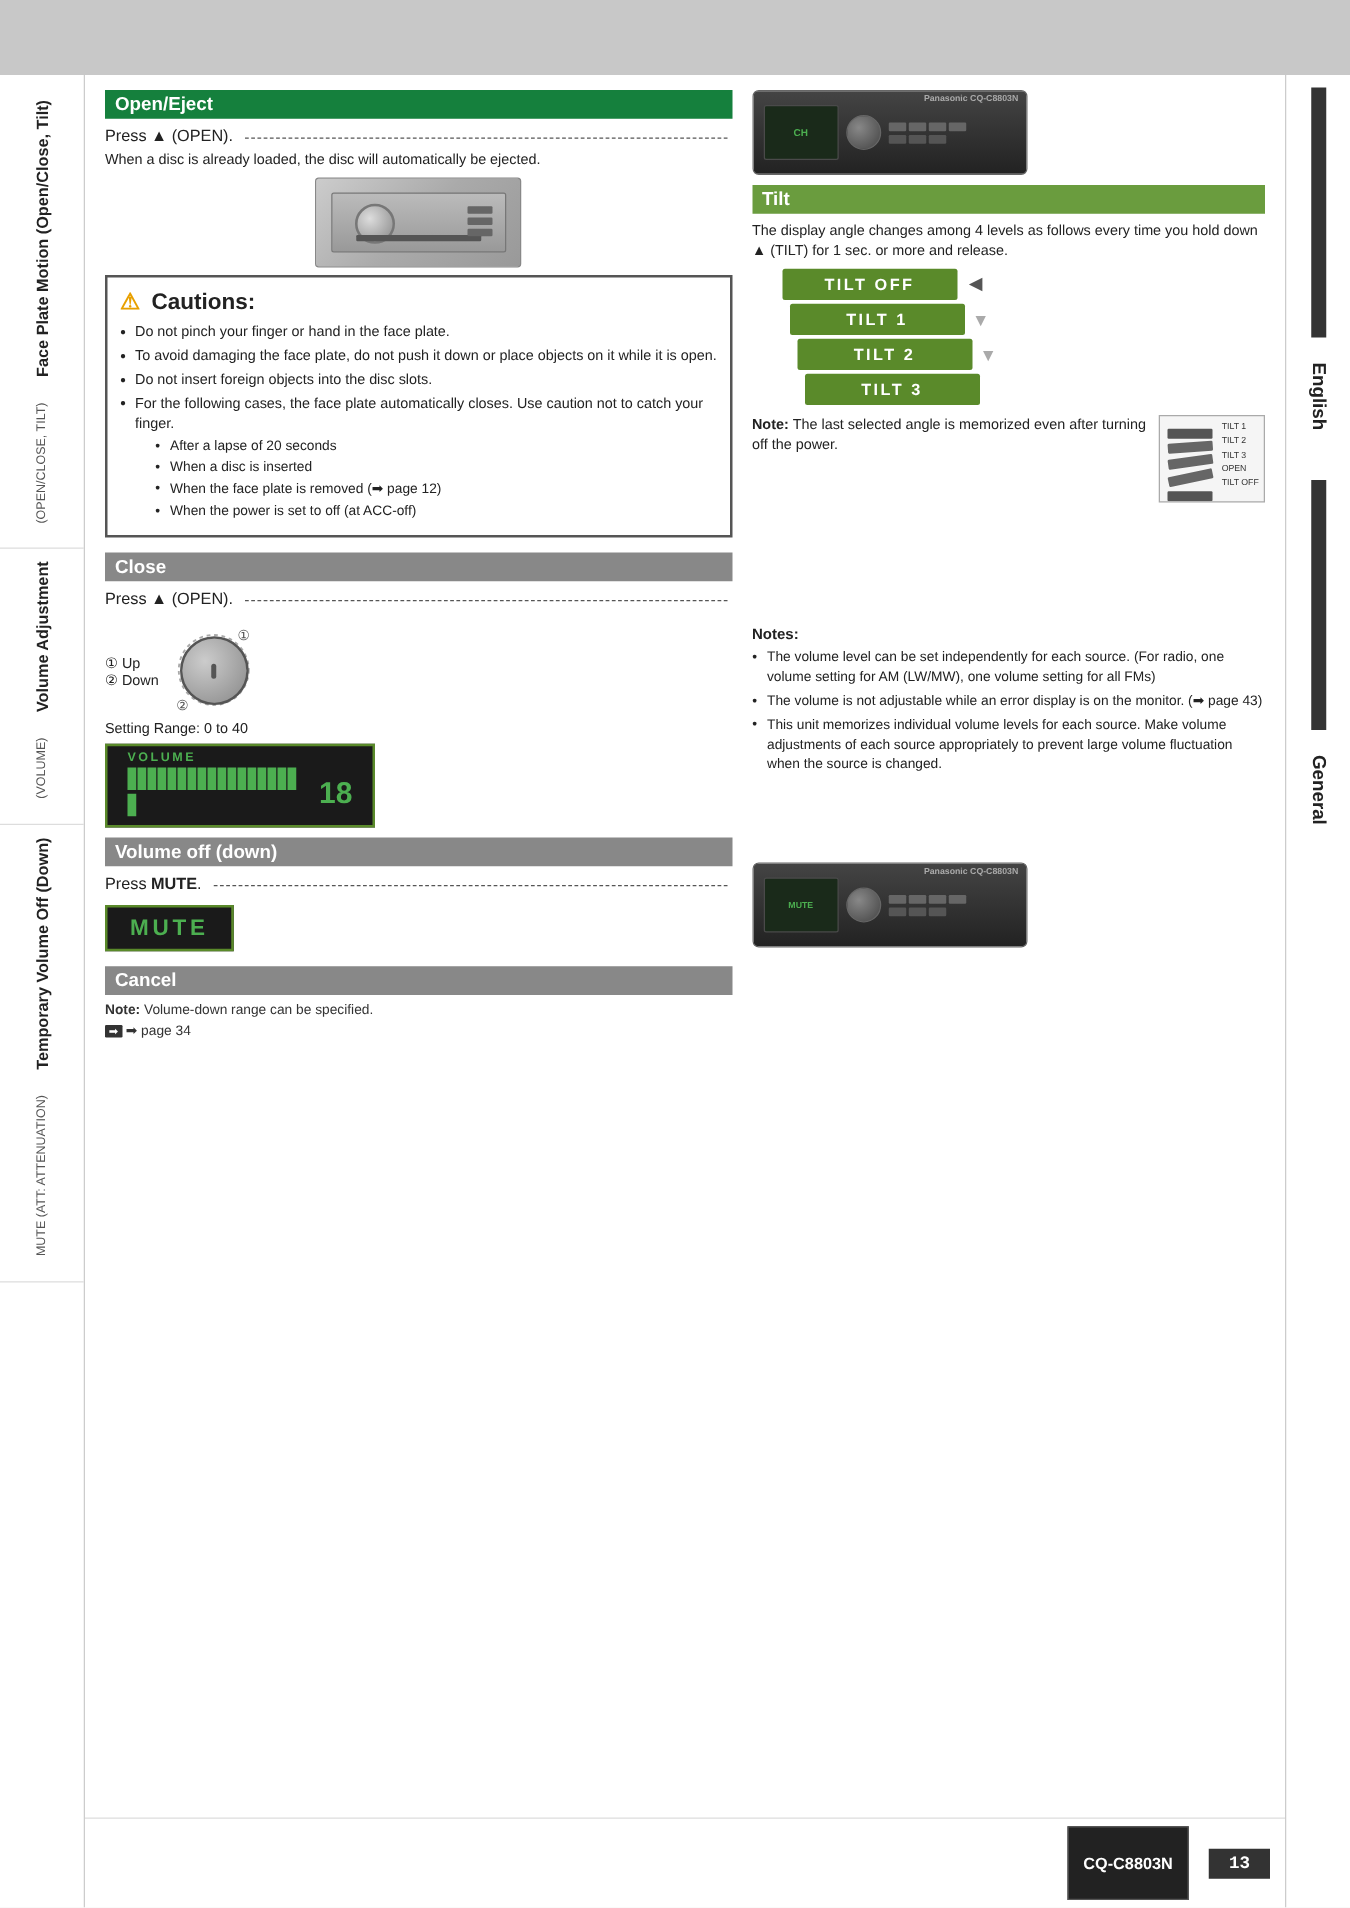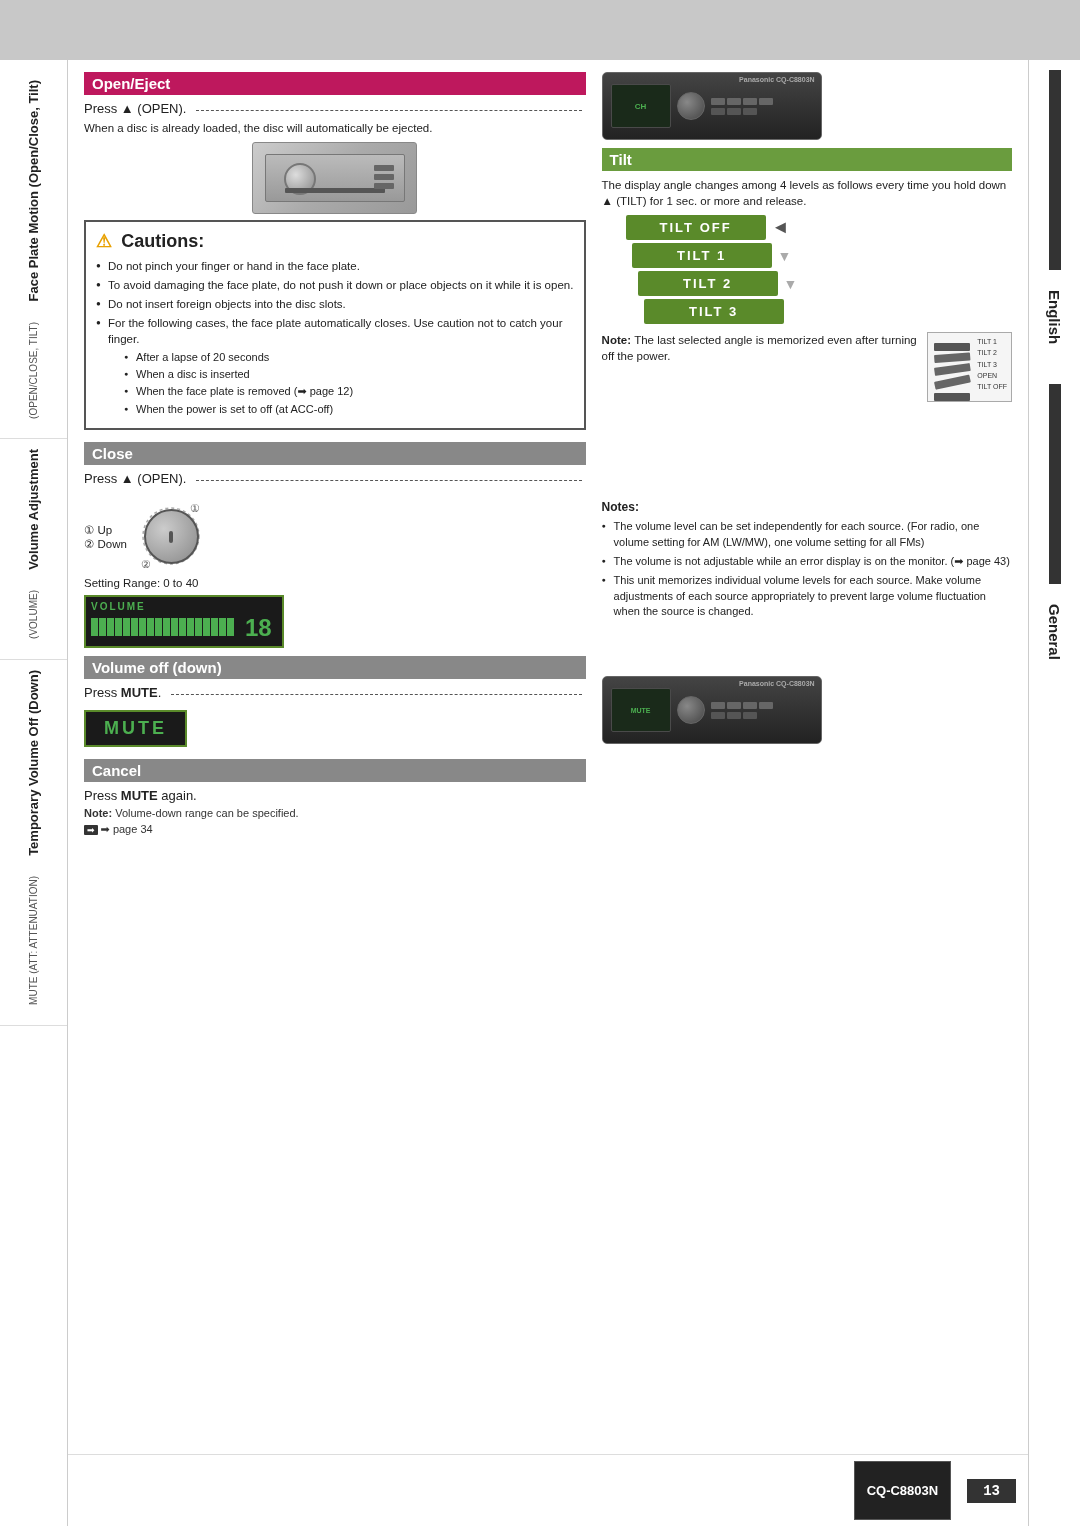--- a/index.html
+++ b/index.html
@@ -79,21 +79,21 @@
       flex: 1;
       background: #fff;
       display: flex;
       flex-direction: column;
       padding: 12px 16px;
       overflow: hidden;
     }
 
     
     .section-header {
-      background: #be185d;
+      background: #15803d;
       color: #fff;
       font-size: 15px;
       font-weight: bold;
       padding: 3px 8px;
       margin-bottom: 6px;
     }
     .section-header.tilt-header {
       background: #6a9c3e;
       color: #fff;
     }
@@ -260,23 +260,23 @@
       background: radial-gradient(circle at 35% 35%, #ccc, #888);
       border: 2px solid #555;
       position: relative;
       display: flex;
       align-items: center;
       justify-content: center;
     }
     .volume-display {
       background: #1a1a1a;
       border: 2px solid #5a8a2a;
-      padding: 4px 5px;
+      padding: 4px 16px;
       margin-top: 4px;
-      width: 200px;
+      width: 216px;
     }
     .volume-display-label {
       color: #4caf50;
       font-size: 10px;
       font-weight: bold;
       letter-spacing: 2px;
     }
     .volume-bar-row {
       display: flex;
       align-items: center;
@@ -712,21 +712,20 @@
         
         <div class="mute-display">
           <span class="mute-text">MUTE</span>
         </div>
 
         
         <div style="margin-top:6px;">
           <div class="section-header cancel-header">
             <span>Cancel</span>
           </div>
-          <p class="press-instr">Press <strong>MUTE</strong> again.</p>
           <p class="footnote">
             <strong>Note:</strong>
             <span>Volume-down range can be specified.</span>
           </p>
           <p class="footnote">
             <span class="arrow-icon">➡</span>
             <span>➡ page 34</span>
           </p>
         </div>
       </div>

